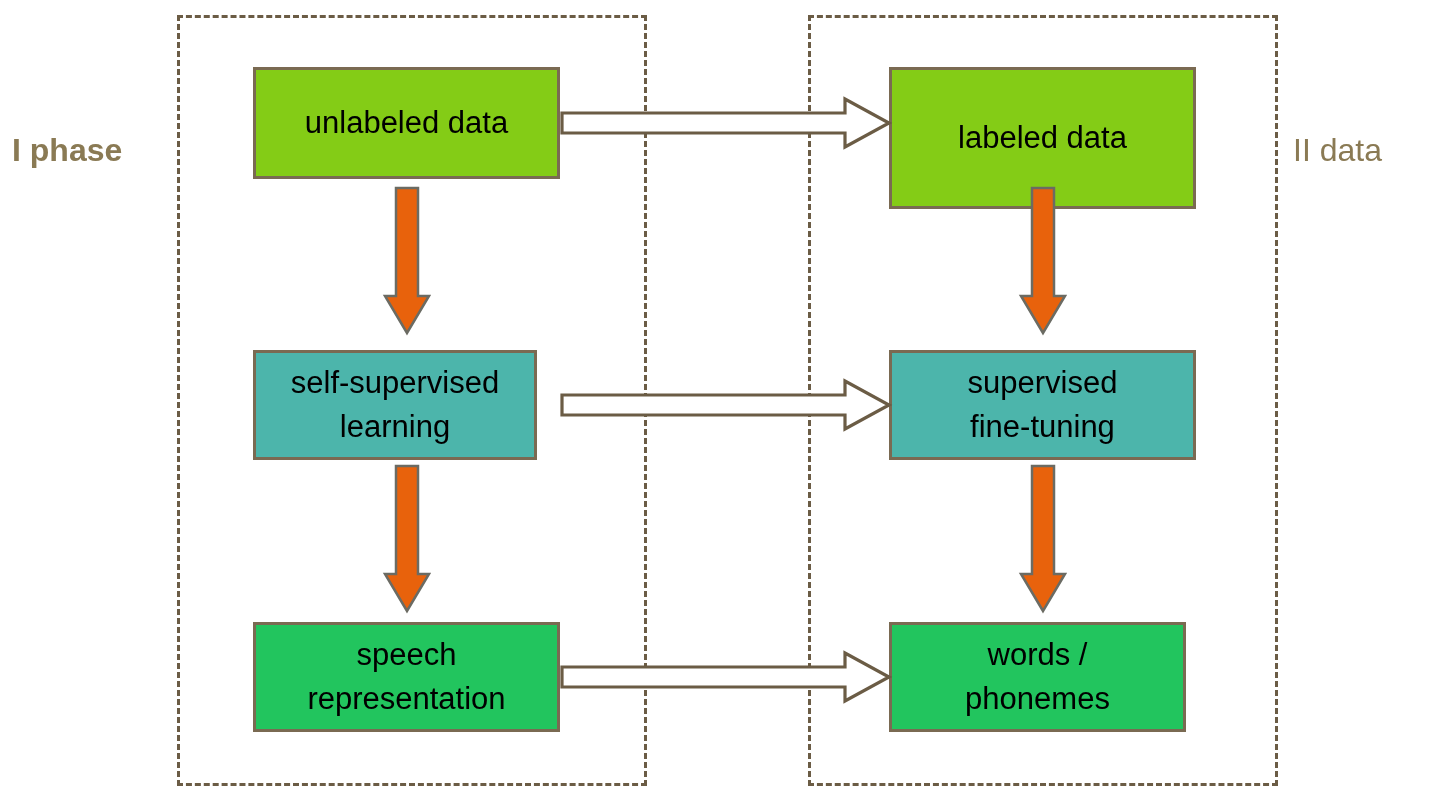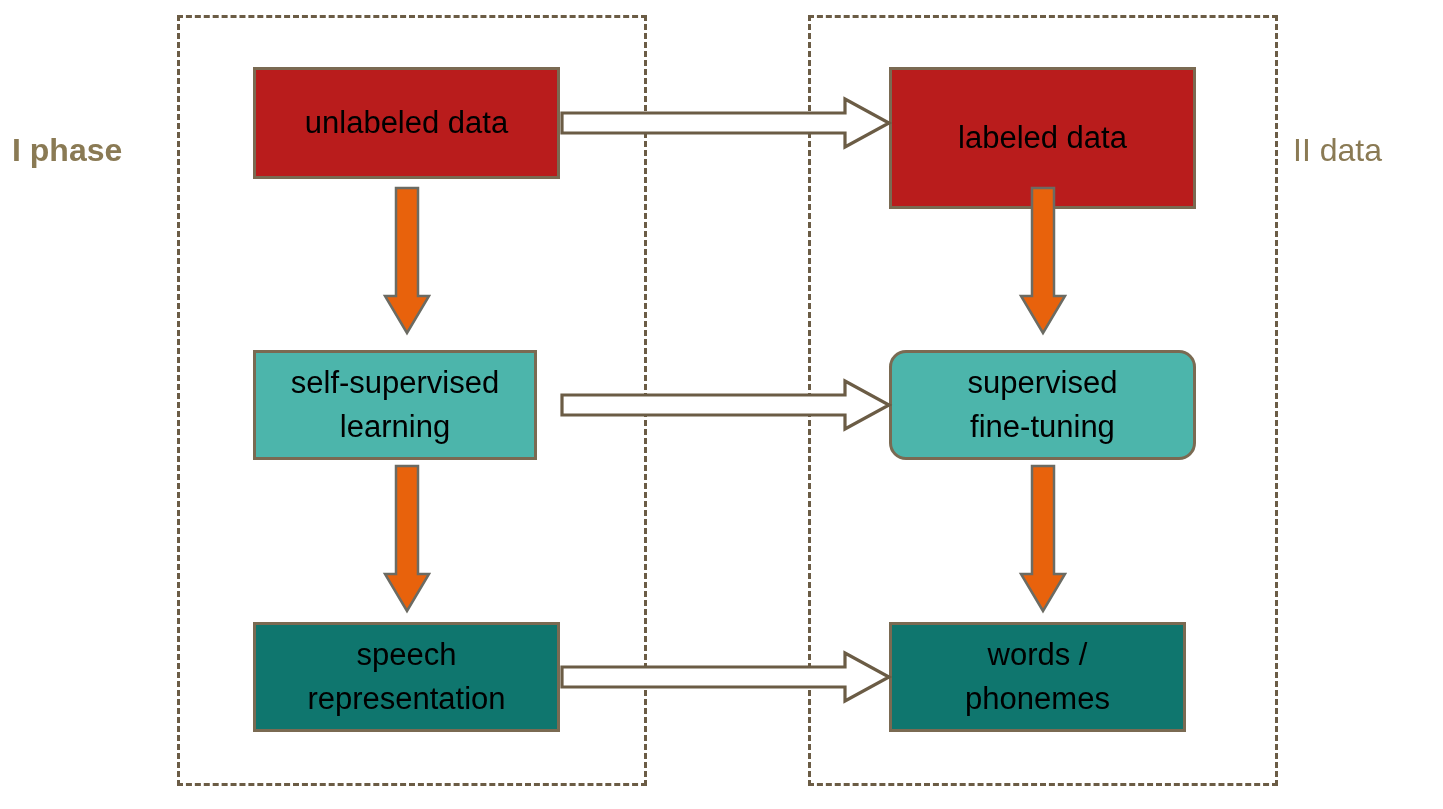--- a/index.html
+++ b/index.html
@@ -46,29 +46,29 @@
     border: 3px solid #7a6a52;
     display: flex;
     align-items: center;
     justify-content: center;
     text-align: center;
     font-size: 31px;
     color: #000000;
     line-height: 1.42;
     white-space: pre-line;
   }
-  .node.green { background: #b91c1c; text-align: center; }
+  .node.green { background: #84cc16; text-align: center; }
   .node.teal  { background: #4cb5ab; }
-  .node.mint  { background: #0f766e; }
+  .node.mint  { background: #22c55e; }
 
   
   #node-unlabeled-data      { left: 253px; top: 67px;  width: 307px; height: 112px; }
   #node-labeled-data        { left: 889px; top: 67px;  width: 307px; height: 142px; }
   #node-ssl                 { left: 253px; top: 350px; width: 284px; height: 110px; }
-  #node-fine-tuning         { left: 889px; top: 350px; width: 307px; height: 110px; border-radius: 17px; }
+  #node-fine-tuning         { left: 889px; top: 350px; width: 307px; height: 110px; }
   #node-speech-repr         { left: 253px; top: 622px; width: 307px; height: 110px; }
   #node-words-phonemes      { left: 889px; top: 622px; width: 297px; height: 110px; }
 
   
   .arrow-h {
     position: absolute;
     left: 560px;
     width: 331px;
     height: 56px;
   }

